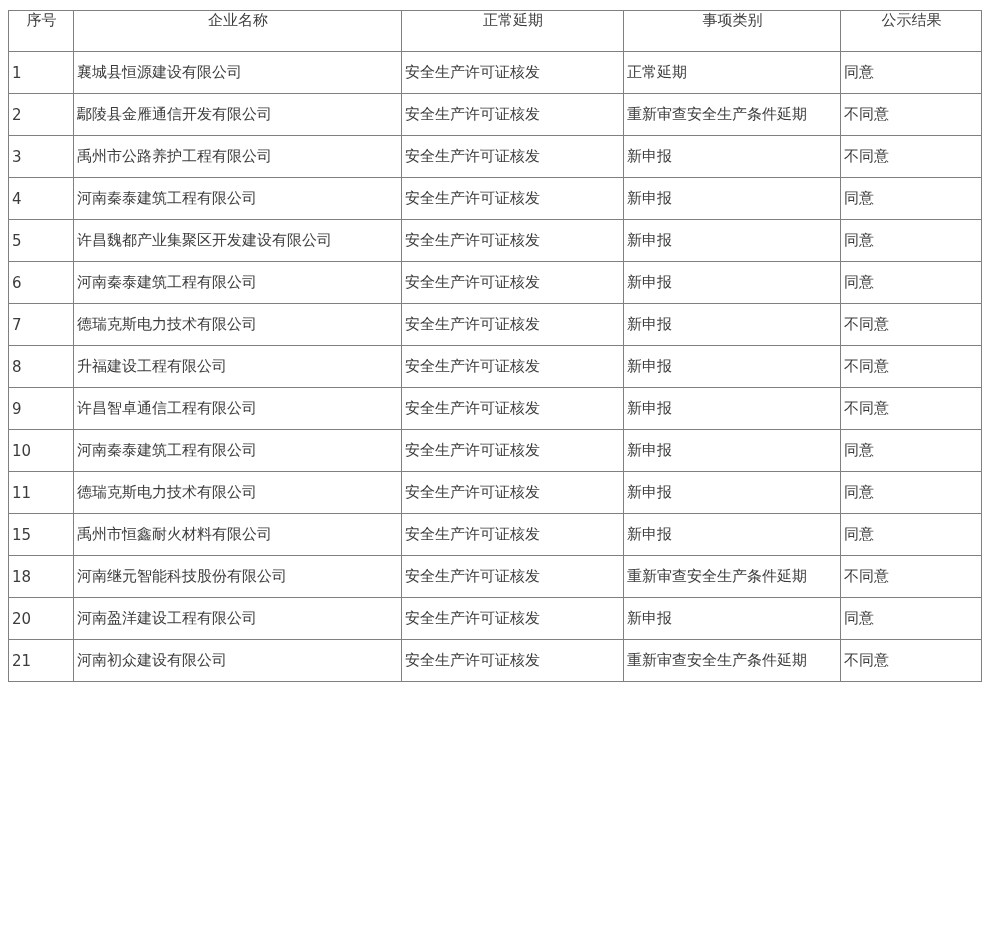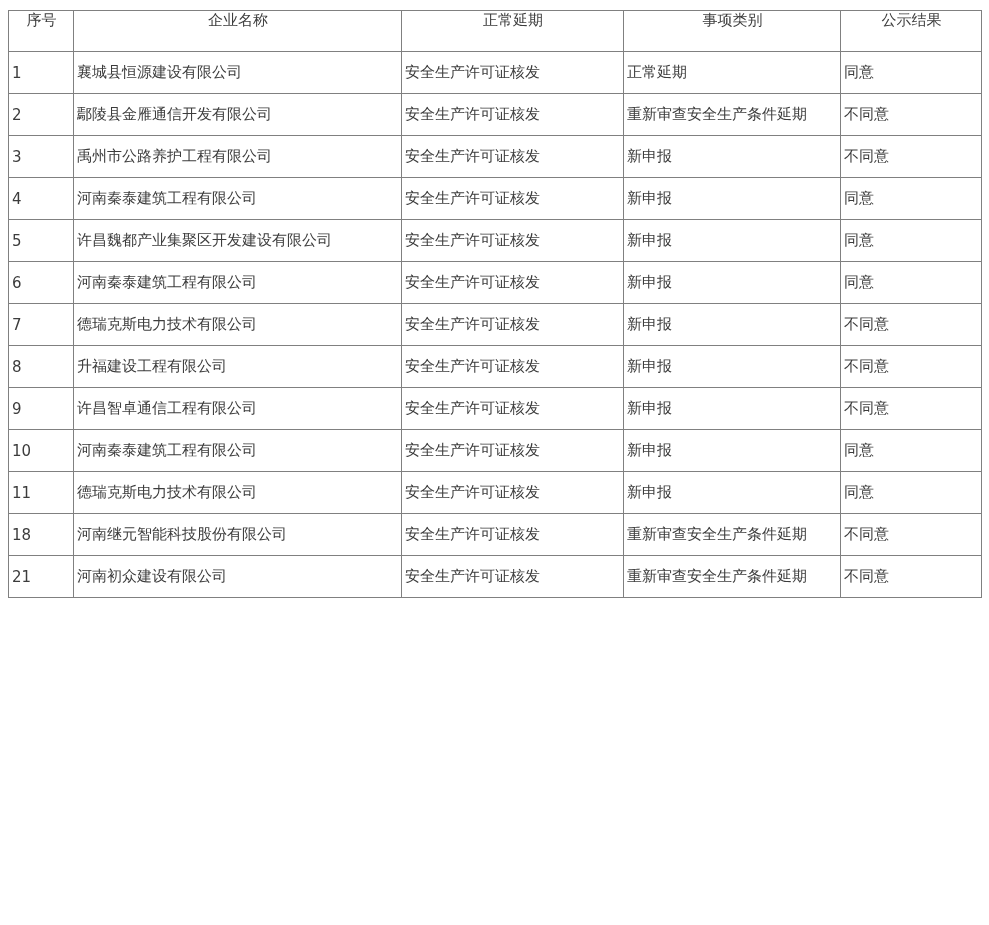--- a/index.html
+++ b/index.html
@@ -140,25 +140,39 @@
         <td data-name="cell-result">同意</td>
       </tr>
       <tr data-name="table-row">
         <td data-name="cell-serial-no">11</td>
         <td data-name="cell-company">德瑞克斯电力技术有限公司</td>
         <td data-name="cell-item-name">安全生产许可证核发</td>
         <td data-name="cell-category">新申报</td>
         <td data-name="cell-result">同意</td>
       </tr>
       <tr data-name="table-row">
+        <td data-name="cell-serial-no">15</td>
+        <td data-name="cell-company">禹州市恒鑫耐火材料有限公司</td>
+        <td data-name="cell-item-name">安全生产许可证核发</td>
+        <td data-name="cell-category">新申报</td>
+        <td data-name="cell-result">同意</td>
+      </tr>
+      <tr data-name="table-row">
         <td data-name="cell-serial-no">18</td>
         <td data-name="cell-company">河南继元智能科技股份有限公司</td>
         <td data-name="cell-item-name">安全生产许可证核发</td>
         <td data-name="cell-category">重新审查安全生产条件延期</td>
         <td data-name="cell-result">不同意</td>
+      </tr>
+      <tr data-name="table-row">
+        <td data-name="cell-serial-no">20</td>
+        <td data-name="cell-company">河南盈洋建设工程有限公司</td>
+        <td data-name="cell-item-name">安全生产许可证核发</td>
+        <td data-name="cell-category">新申报</td>
+        <td data-name="cell-result">同意</td>
       </tr>
       <tr data-name="table-row">
         <td data-name="cell-serial-no">21</td>
         <td data-name="cell-company">河南初众建设有限公司</td>
         <td data-name="cell-item-name">安全生产许可证核发</td>
         <td data-name="cell-category">重新审查安全生产条件延期</td>
         <td data-name="cell-result">不同意</td>
       </tr>
     </tbody>
 </table>

